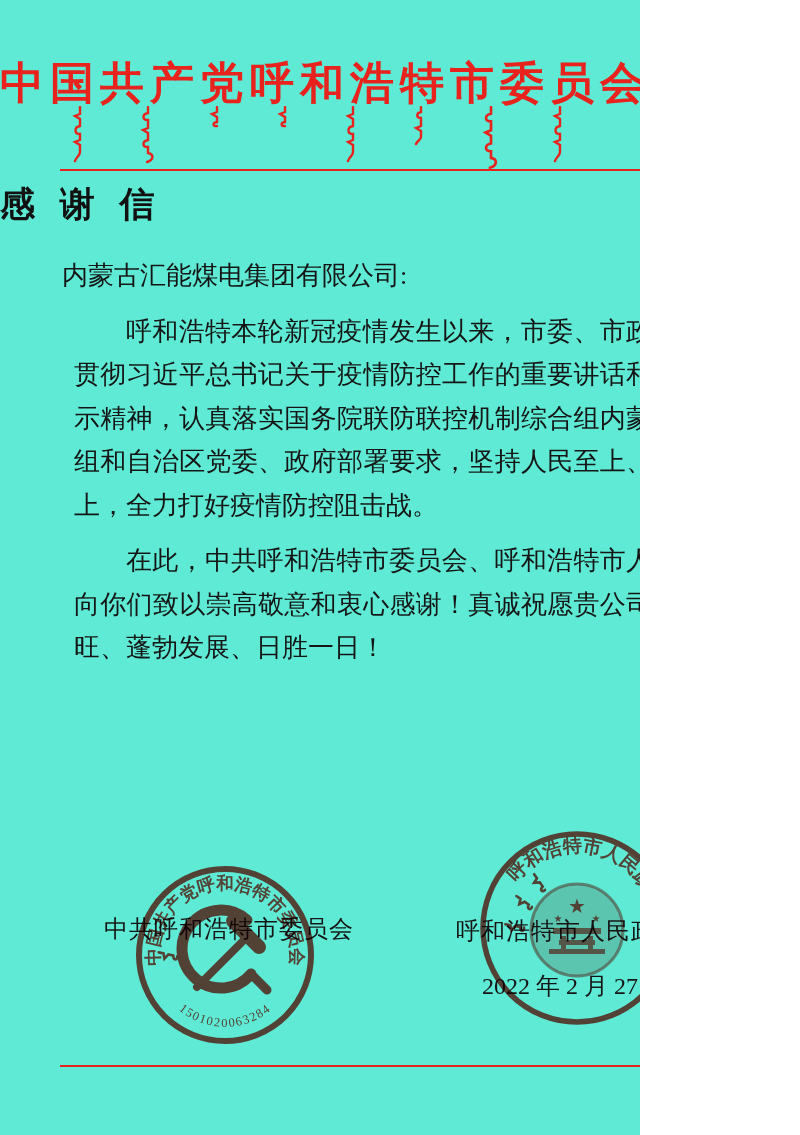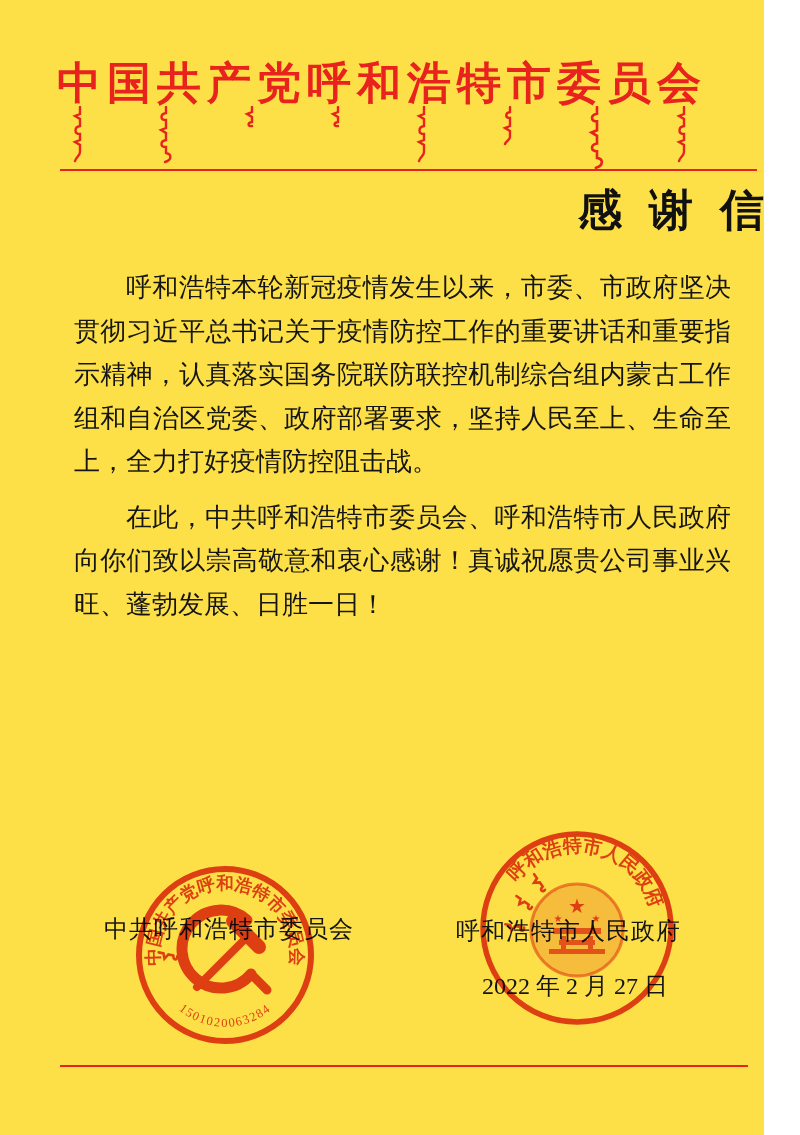--- a/index.html
+++ b/index.html
@@ -1,19 +1,19 @@
 <!DOCTYPE html>
 <html><head>
 <meta charset="utf-8">
 <style>
   html,body{margin:0;padding:0;background:#ffffff;}
   .page{
     position:relative;
-    width:764px;height:1135px;
-    background:#fde047;
+    width:640px;height:1135px;
+    background:#5eead4;
     overflow:hidden;
     font-family:"Liberation Serif","DejaVu Serif",serif;
     color:#151515;
   }
   
   .org-name{
     position:absolute;top:54px;left:0;width:100%;
     text-align:center;
     font-size:44px;font-weight:bold;
     letter-spacing:6px;
@@ -29,22 +29,22 @@
     position:absolute;left:60px;top:169px;width:697px;height:2px;
     background:#e8231d;
   }
   .foot-rule{
     position:absolute;left:60px;top:1065px;width:688px;height:2px;
     background:#e8231d;
   }
   
   .letter-title{
     position:absolute;top:181px;left:0;width:100%;
-    text-align:right;
-    font-size:44px;font-weight:bold;
+    text-align:left;
+    font-size:35px;font-weight:bold;
     word-spacing:16px;
     color:#111;
   }
   .body-text{
     position:absolute;left:62px;top:254px;width:681px;
     font-size:26px;line-height:43.5px;
   }
   .salutation{margin:0;}
   .body-text p.para{
     margin:12px;
@@ -105,20 +105,21 @@
     <svg width="16" height="58" viewBox="0 0 16 58">
         <use href="#mg-tall"></use>
       </svg>
   </div>
 
   <div class="head-rule"></div>
 
   <div class="letter-title">感 谢 信</div>
 
   <div class="body-text">
+    <p class="salutation">内蒙古汇能煤电集团有限公司:</p>
     <p class="para">呼和浩特本轮新冠疫情发生以来，市委、市政府坚决贯彻习近平总书记关于疫情防控工作的重要讲话和重要指示精神，认真落实国务院联防联控机制综合组内蒙古工作组和自治区党委、政府部署要求，坚持人民至上、生命至上，全力打好疫情防控阻击战。</p>
     <p class="para">在此，中共呼和浩特市委员会、呼和浩特市人民政府向你们致以崇高敬意和衷心感谢！真诚祝愿贵公司事业兴旺、蓬勃发展、日胜一日！</p>
   </div>
 
   <div class="sig sig-left">中共呼和浩特市委员会</div>
   <div class="sig sig-right">呼和浩特市人民政府</div>
   <div class="sig sig-date">2022 年 2 月 27 日</div>
 
   <svg class="seal seal-left" width="190" height="190" viewBox="0 0 190 190">
     <circle cx="95" cy="95" r="86" fill="none" stroke="#dd3a31" stroke-width="6"></circle>

